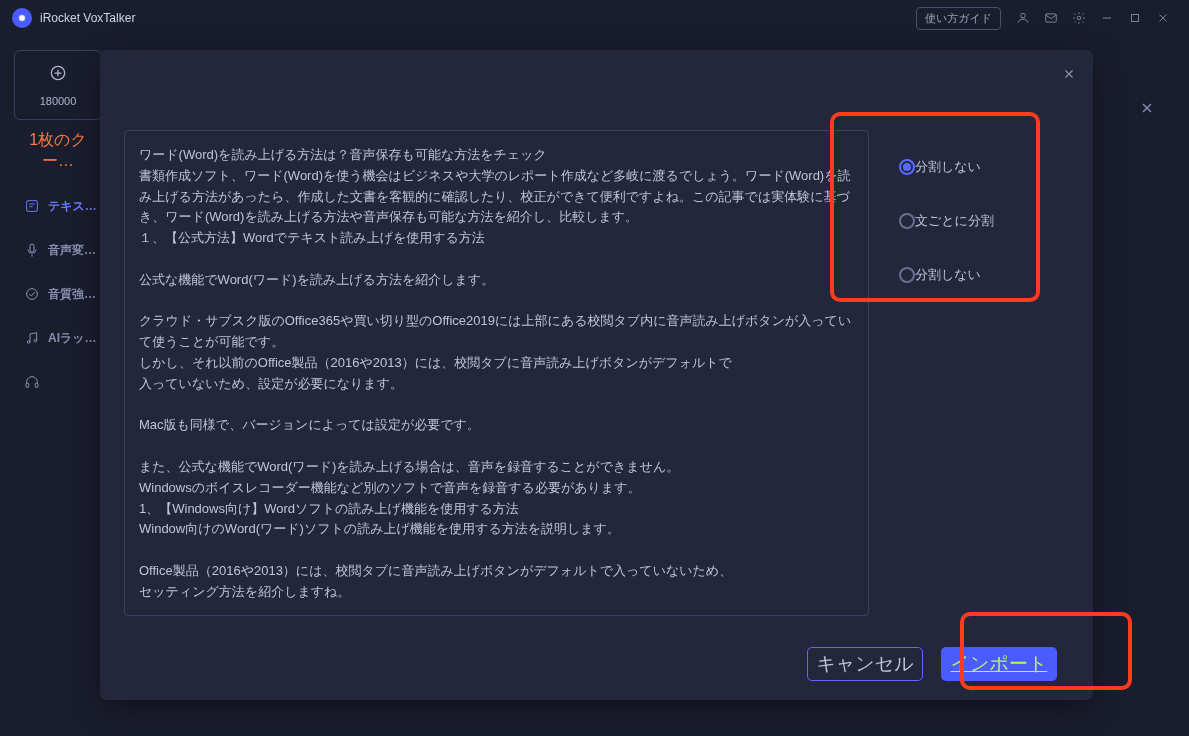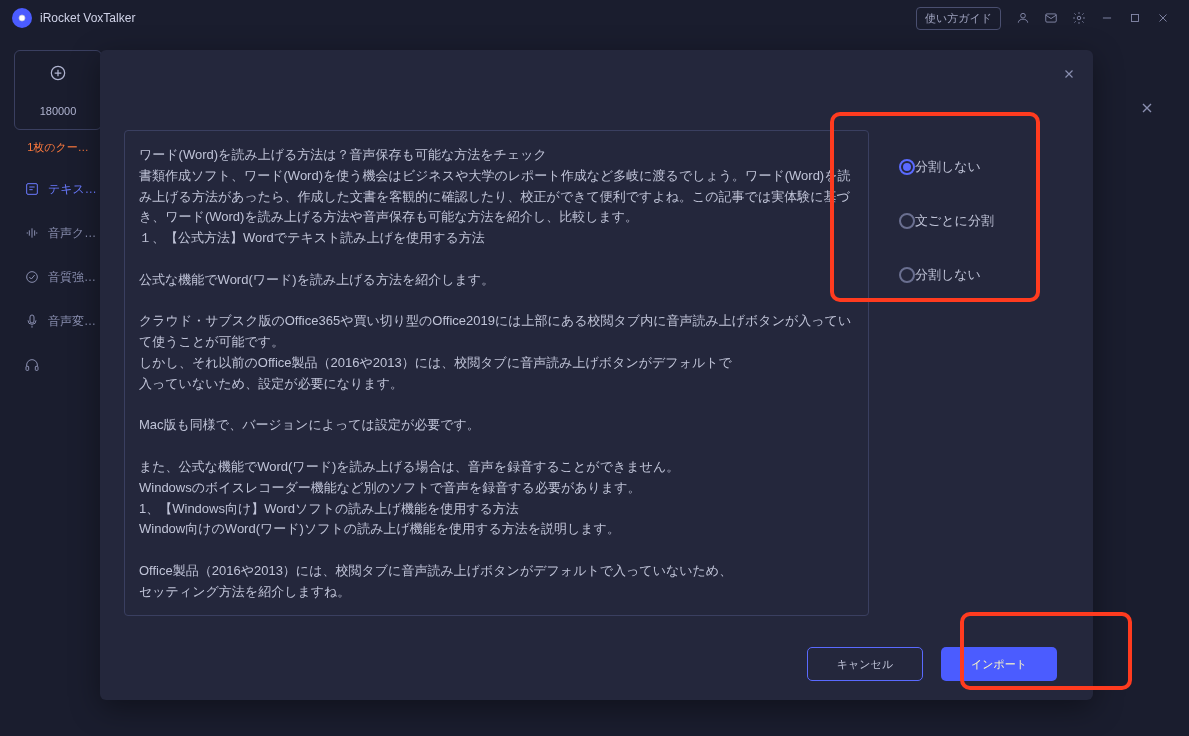--- a/index.html
+++ b/index.html
@@ -53,35 +53,36 @@
   left: 14px; top: 14px; bottom: 14px;
 }
 .credit-box {
   border: 1px solid #3a3f60;
   border-radius: 6px;
   padding: 12px 0;
   text-align: center;
   font-size: 11px;
   color: #b0b4d0;
 }
-.credit-box .creditnum { margin-top: 20px; }
+.credit-box .creditnum { margin-top: 10px; }
 .credit-tab {
-  font-size: 11px;
+  font-size: 16px;
   color: #ff7a3d;
   text-align: center;
   padding: 10px 4px;
 }
 .sidebar-item {
   height: 40px;
   display: flex; align-items: center;
   padding-left: 10px;
   font-size: 12px;
   color: #8a8fb0;
   gap: 8px;
   margin-top: 4px;
+  font-weight: bold;
 }
 .sidebar-item.active { color: #6a7aff; }
 .sidebar-item svg { width: 16px; height: 16px; stroke: currentColor; fill: none; stroke-width: 1.5; }
 .close-x {
   position: absolute;
   right: 30px; top: 60px;
   width: 24px; height: 24px;
   display: flex; align-items: center; justify-content: center;
   color: #8a8fb0;
 }
@@ -152,32 +153,33 @@
   display: flex;
   align-items: center;
   justify-content: flex-end;
   gap: 18px;
   padding: 0 36px;
 }
 .btn {
   min-width: 116px;
   height: 34px;
   border-radius: 5px;
-  font-size: 11px;
+  font-size: 19px;
   display: flex; align-items: center; justify-content: center;
   cursor: pointer;
 }
 .btn-outline {
   border: 1px solid #5a6aff;
   color: #c0c4d8;
   background: transparent;
 }
 .btn-primary {
   background: #4b5cff;
-  color: #fef9c3;
+  color: #bef264;
+  text-decoration: underline;
 }
 
 
 .hl {
   position: absolute;
   border: 4px solid #ff3b1f;
   border-radius: 10px;
   pointer-events: none;
 }
 .hl1 { left: 830px; top: 112px; width: 210px; height: 190px; }
@@ -243,37 +245,39 @@
 
     <div class="sidebar-item active">
       <svg viewBox="0 0 24 24">
           <rect x="4" y="4" width="16" height="16" rx="2"></rect>
           <path d="M8 9h8M8 13h5"></path>
         </svg>
       <span>テキス…</span>
     </div>
     <div class="sidebar-item">
       <svg viewBox="0 0 24 24">
-          <path d="M4 12h2M8 8v8M12 5v14M16 8v8M20 12h-2"></path>
-        </svg>
-      <span>音声ク…</span>
+          <rect x="9" y="3" width="6" height="12" rx="3"></rect>
+          <path d="M6 11a6 6 0 0012 0M12 19v3"></path>
+        </svg>
+      <span>音声変…</span>
     </div>
     <div class="sidebar-item">
       <svg viewBox="0 0 24 24">
           <circle cx="12" cy="12" r="8"></circle>
           <path d="M8 12l3 3 5-6"></path>
         </svg>
       <span>音質強…</span>
     </div>
     <div class="sidebar-item">
       <svg viewBox="0 0 24 24">
-          <rect x="9" y="3" width="6" height="12" rx="3"></rect>
-          <path d="M6 11a6 6 0 0012 0M12 19v3"></path>
-        </svg>
-      <span>音声変…</span>
+          <path d="M9 18V6l10-2v12"></path>
+          <circle cx="7" cy="18" r="2"></circle>
+          <circle cx="17" cy="16" r="2"></circle>
+        </svg>
+      <span>AIラッ…</span>
     </div>
     <div class="sidebar-item">
       <svg viewBox="0 0 24 24">
           <path d="M4 14v-2a8 8 0 0116 0v2"></path>
           <rect x="3" y="14" width="4" height="6" rx="1"></rect>
           <rect x="17" y="14" width="4" height="6" rx="1"></rect>
         </svg>
     </div>
   </div>
 

